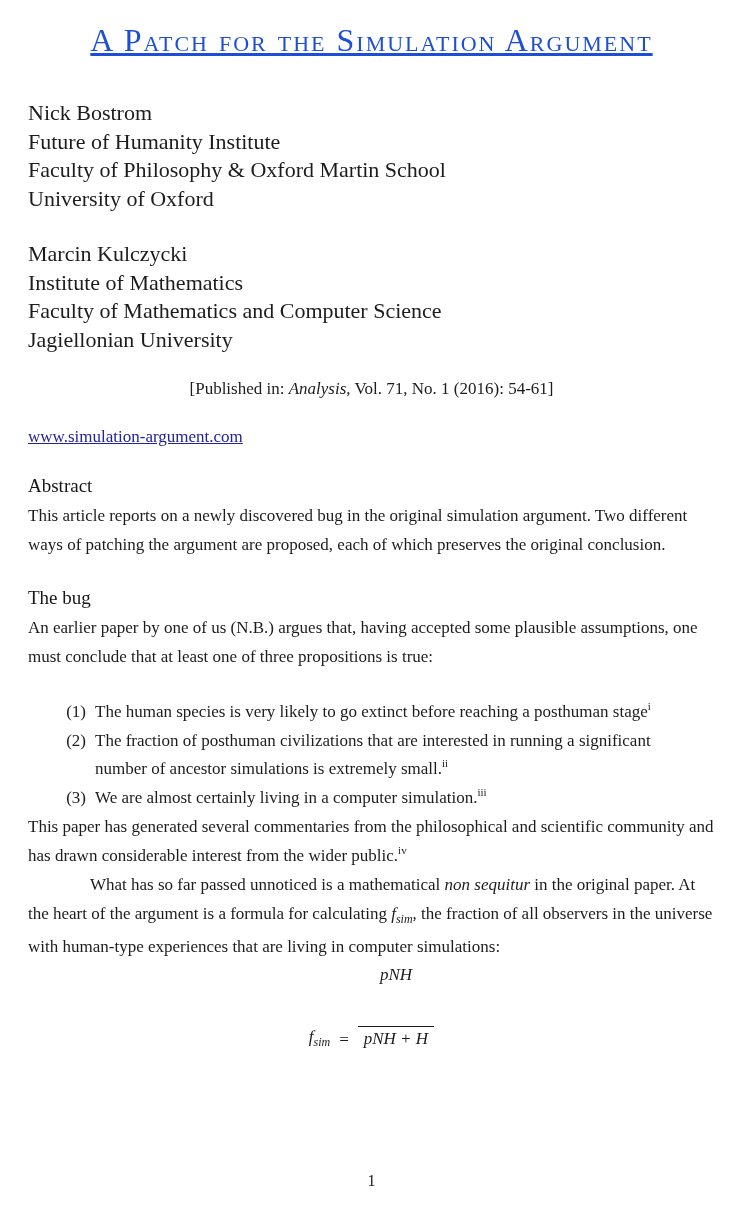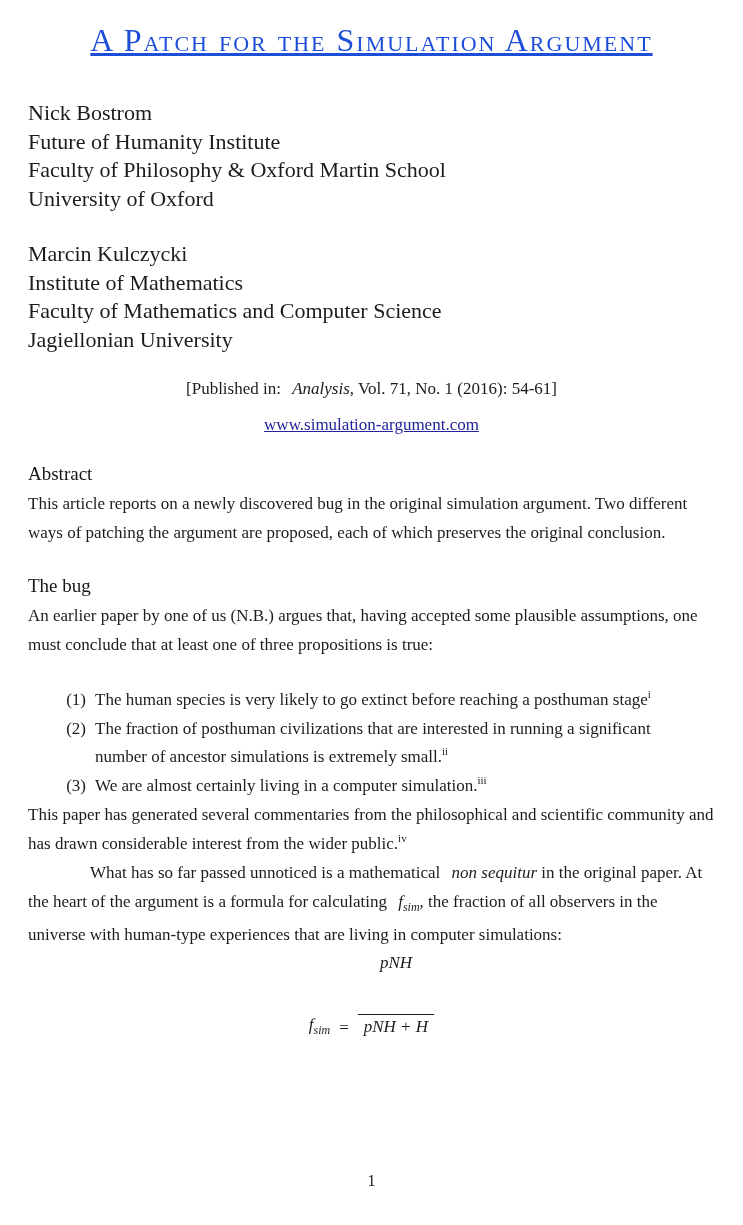--- a/index.html
+++ b/index.html
@@ -25,21 +25,21 @@
     font-variant: small-caps;
     letter-spacing: 2px;
     color: #1d4ed8;
     white-space: nowrap;
     text-decoration: underline;
   }
   .center-block { text-align: left; font-size: 22px; line-height: 28.5px; }
   .author-block-1 { margin-top: 40px; }
   .author-block-2 { margin-top: 27px; }
   .pub-line { margin-top: 25px; text-align: center; font-size: 17px; }
-  .link-line { margin-top: 16px; text-align: center; font-size: 17px; }
+  .link-line { margin-top: 28px; font-size: 17px; }
   .link-line a { text-decoration: underline; cursor: pointer; }
   .section-heading {
     font-size: 19px;
     font-weight: 400;
     line-height: 30px;
     color: #161616;
   }
   .abstract-heading { margin-top: 24px; }
   .bug-heading { margin-top: 24px; }
   p.body-text {
@@ -56,21 +56,21 @@
   }
   .prop-num {
     flex: 0 0 67px;
     text-align: right;
     padding-right: 9px;
   }
   .prop-text { flex: 1 1 auto; max-width: 600px; }
   .para-block { margin-top: 26px; }
   .indent-tab { display: inline-block; width: 62px; }
   sup.footnote-ref { font-size: 11px; line-height: 0; vertical-align: super; }
-  .em { font-style: italic; margin-left: 7px; }
+  .em { font-style: italic; }
   .formula-row {
     margin-top: 2px;
     display: flex;
     justify-content: center;
     align-items: flex-end;
     gap: 8px;
     font-size: 17px;
     font-style: italic;
   }
   .formula-lhs sub { font-size: 12px; }

